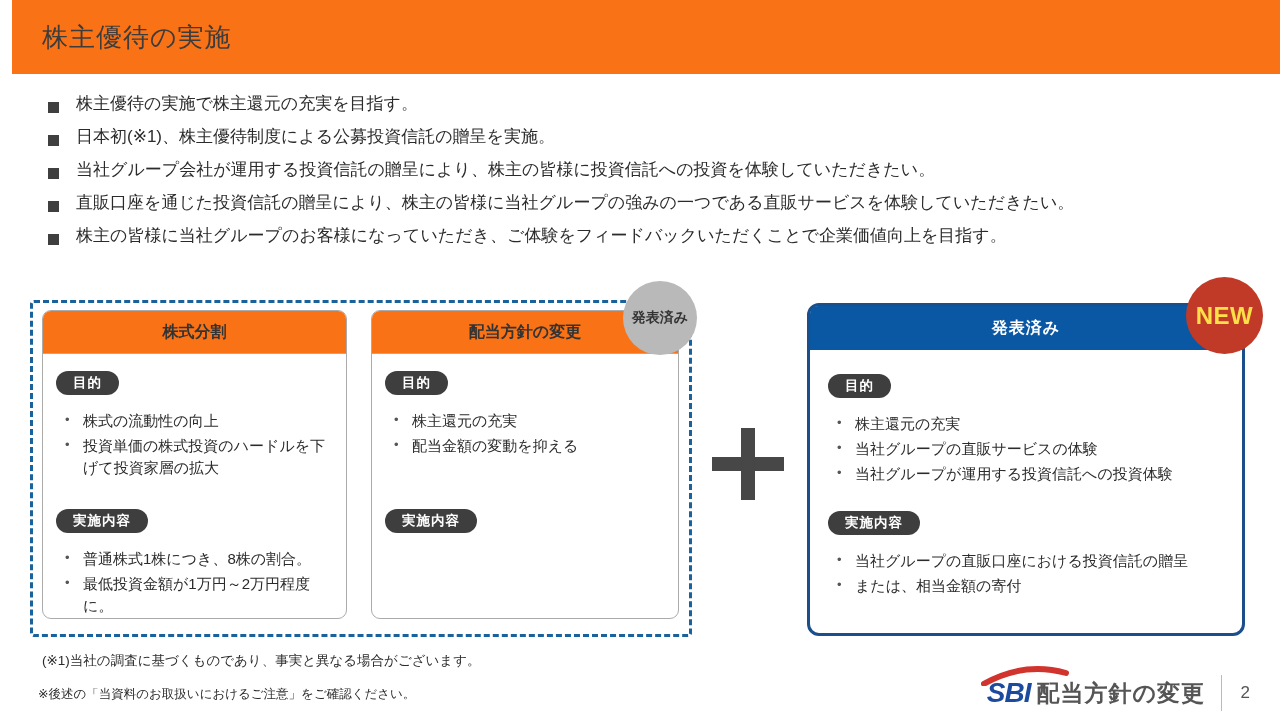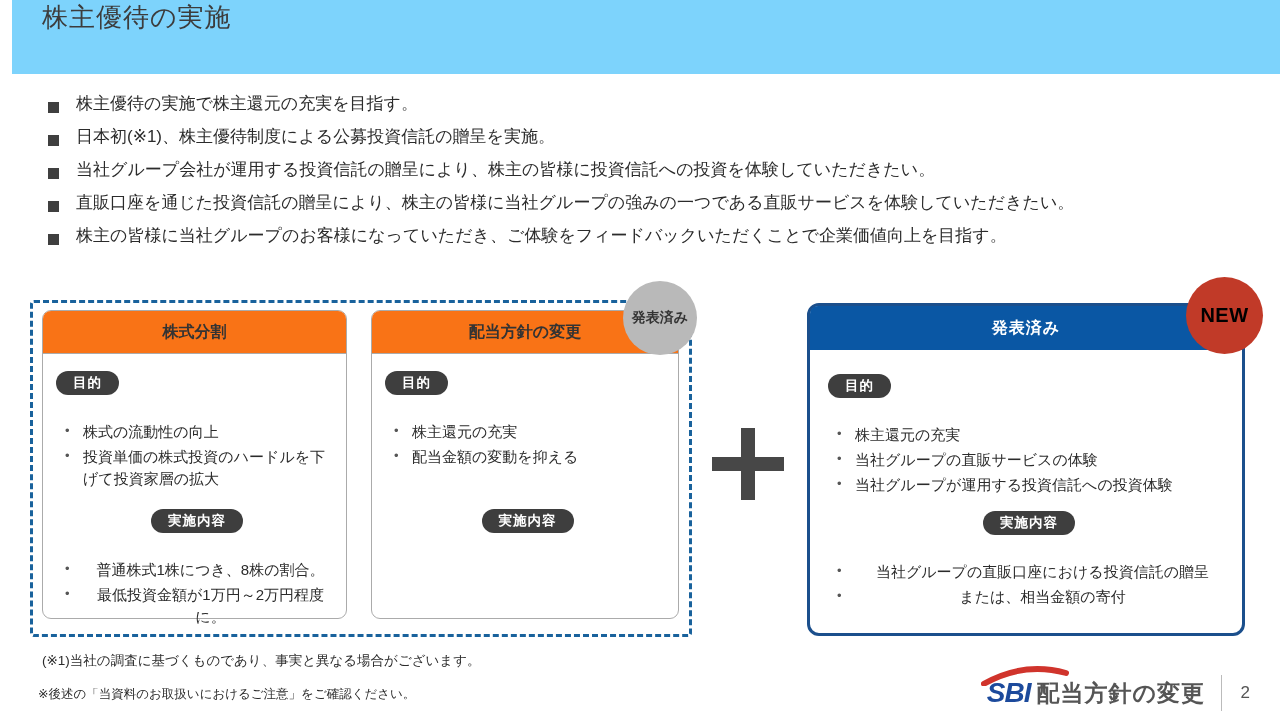--- a/index.html
+++ b/index.html
@@ -1,21 +1,21 @@
 <!DOCTYPE html>
 <html><head>
 <meta charset="utf-8">
 <style>
   html,body{margin:0;padding:0;background:#fff;}
   .slide{position:relative;width:1280px;height:720px;background:#ffffff;overflow:hidden;
          font-family:"Liberation Sans","DejaVu Sans",sans-serif;color:#2b2b2b;}
 
   
-  .header-bar{position:absolute;left:12px;top:0;right:0;height:74px;background:#7dd3fc;
-              display:flex;}
+  .header-bar{position:absolute;left:12px;top:0;right:0;height:74px;background:#f97316;
+              display:flex;align-items:center;}
   .header-title{margin-left:30px;font-size:26px;font-weight:500;color:#3c3c3c;letter-spacing:1px;}
 
   
   .bullets{position:absolute;left:48px;top:92px;right:30px;margin:0;padding:0;list-style:none;}
   .bullets li{display:flex;align-items:center;margin-bottom:9px;font-size:17px;
               line-height:24px;color:#2b2b2b;}
   .sq{width:11px;height:11px;background:#3f3f3f;margin:6px 17px 0 0;flex:none;}
 
   
   .dotted-box{position:absolute;left:30px;top:300px;width:656px;height:331px;
@@ -24,45 +24,45 @@
   
   .card{position:absolute;background:#fff;border:1px solid #ababab;border-radius:9px;}
   .card-a{left:42px;top:310px;width:303px;height:307px;}
   .card-b{left:371px;top:310px;width:306px;height:307px;}
   .card-header{height:42px;background:#f97316;border-bottom:1px solid #ababab;
                border-radius:8px 8px 0 0;display:flex;align-items:center;justify-content:center;
                font-size:16px;font-weight:700;color:#333;}
 
   .section{position:absolute;left:13px;right:8px;}
   .sec-purpose{top:60px;}
-  .sec-impl{top:198px;text-align:center;}
+  .sec-impl{top:198px;}
 
   .pill{display:inline-block;background:#3e3e3e;color:#fff;font-size:13.5px;font-weight:700;
         padding:3px 17px;border-radius:13px;letter-spacing:1px;}
 
-  .card-list{margin:26px 0 0;padding:0;list-style:none;font-size:15px;line-height:1.45;color:#2b2b2b;}
+  .card-list{margin:15px 0 0;padding:0;list-style:none;font-size:15px;line-height:1.45;color:#2b2b2b;}
   .card-list li{position:relative;padding-left:27px;margin-bottom:3px;}
   .card-list li::before{content:"\2022";position:absolute;left:9px;top:1px;font-size:13px;color:#555;}
 
   
   .card-c{position:absolute;left:807px;top:303px;width:432px;height:327px;background:#fff;
           border:3px solid #1b4f8c;border-radius:12px;}
   .card-c-header{height:44px;background:#0a57a4;border-radius:8px 8px 0 0;color:#fff;
                  display:flex;align-items:center;justify-content:center;font-size:16px;
                  font-weight:700;letter-spacing:1px;}
   .card-c .sec-purpose{top:68px;left:18px;right:12px;}
   .card-c .sec-impl{top:205px;left:18px;right:12px;}
 
   
   .badge-circle{position:absolute;border-radius:50%;display:flex;align-items:center;
                 justify-content:center;z-index:6;}
   .badge-announced{left:623px;top:281px;width:74px;height:74px;background:#b9b9b9;
                    color:#333;font-size:14px;font-weight:700;}
-  .badge-new{left:1186px;top:277px;width:77px;height:77px;background:#c13a28;color:#000000;
-             font-size:20px;font-weight:700;letter-spacing:.5px;}
+  .badge-new{left:1186px;top:277px;width:77px;height:77px;background:#c13a28;color:#fde047;
+             font-size:24px;font-weight:700;letter-spacing:.5px;}
 
   
   .plus{position:absolute;left:712px;top:428px;width:72px;height:72px;}
   .plus .h{position:absolute;left:0;top:29px;width:72px;height:14px;background:#474747;}
   .plus .v{position:absolute;left:29px;top:0;width:14px;height:72px;background:#474747;}
 
   
   .note1{position:absolute;left:42px;top:652px;font-size:13.5px;color:#2b2b2b;}
   .note2{position:absolute;left:38px;top:686px;font-size:12.5px;color:#2b2b2b;}
 

